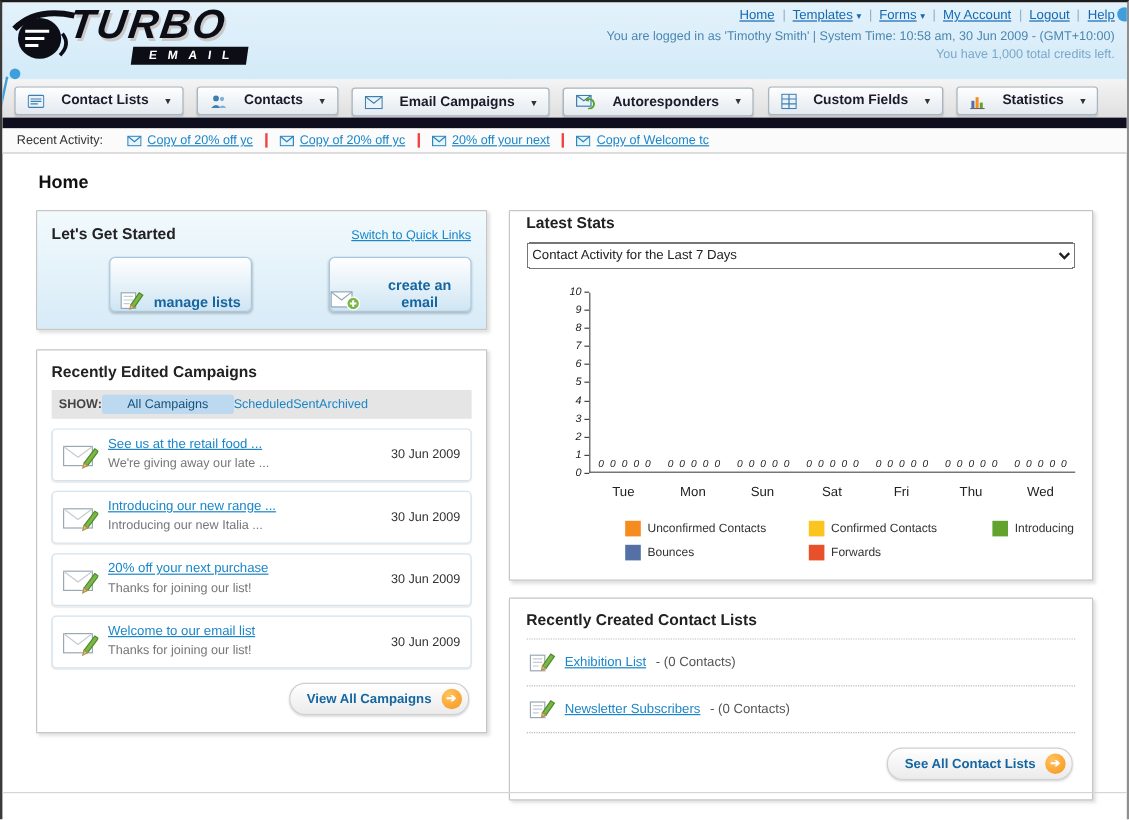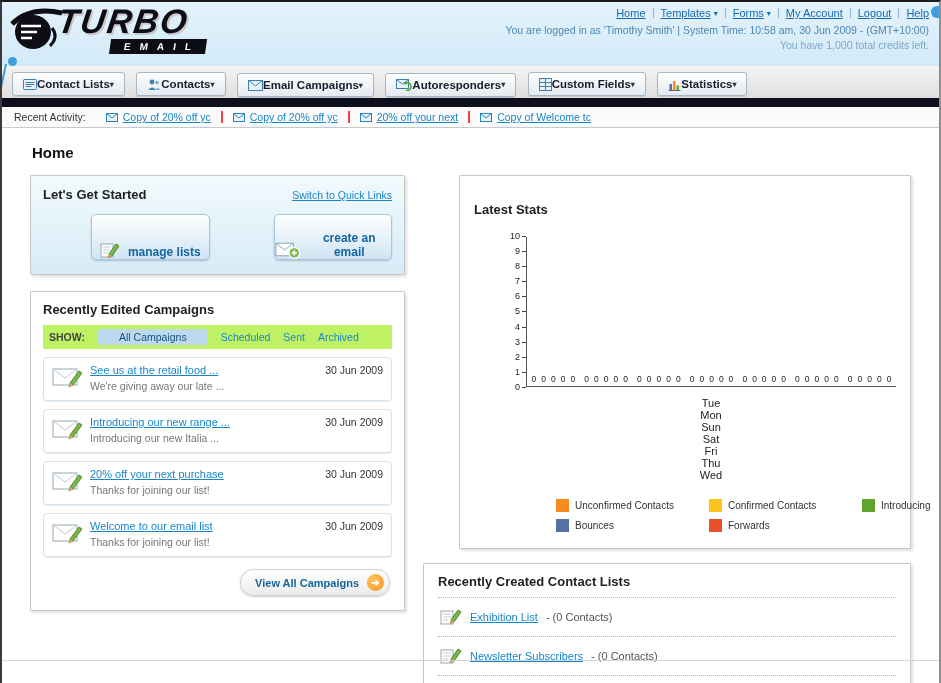--- a/index.html
+++ b/index.html
@@ -24,21 +24,21 @@
   .top-right { position:absolute; right:10px; top:5px; text-align:right; }
   .top-links { font-size:11px; color:#1569b3; display:flex; justify-content:flex-end; align-items:center; }
   .top-links a { color:#1569b3; text-decoration:underline; cursor:pointer; }
   .top-links .sep { width:1px; height:10px; background:#8fb5cf; margin:0 7px; display:inline-block; }
   .top-links .caret { font-size:8px; color:#1569b3; margin-left:3px; text-decoration:none; }
   .login-info { margin-top:5px; font-size:10.5px; color:#4d87b0; }
   .credits { margin-top:3px; font-size:10.5px; color:#7aa8c8; }
 
   
   .navbar { height:32px; background:linear-gradient(#f4f4f4,#dfdfdf); padding:6px 0 0 10px; white-space:nowrap; }
-  .nav-tab { display:inline-flex; align-items:center; gap:0; height:24px; padding:0 10px; margin-right:7px;
+  .nav-tab { display:inline-flex; align-items:center; gap:14px; height:24px; padding:0 10px; margin-right:7px;
              border:1px solid #a9b6c0; border-radius:3px; background:linear-gradient(#fefefe,#e3eaf0);
              font-size:11.5px; font-weight:bold; color:#1b1b2b; cursor:pointer; box-shadow:0 1px 1px rgba(0,0,0,.12); }
   .nav-tab .caret { font-size:8px; color:#333; }
   .darkbar { height:9px; background:#0e0e1e; }
 
   
   .activity-bar { height:21px; background:#fbfbfb; border-bottom:1px solid #c9c9c9; display:flex; align-items:center;
                   padding:0 12px; font-size:10.5px; }
   .activity-label { color:#333; margin-right:10px; }
   .activity-item { display:flex; align-items:center; gap:5px; padding:0 10px; border-right:2px solid #ef4444; cursor:pointer; }
@@ -57,50 +57,50 @@
   .get-started { padding:11px 12px 14px; background:linear-gradient(#f2fafd,#d7ebf7); }
   .gs-head { display:flex; justify-content:space-between; align-items:baseline; }
   .gs-link { font-size:10.5px; color:#1a86c8; text-decoration:underline; cursor:pointer; }
   .gs-buttons { display:flex; gap:16px; margin-top:12px; }
   .gs-btn { flex:1; height:46px; border:1px solid #a9c7dc; border-radius:5px; cursor:pointer;
             background:linear-gradient(#ffffff,#cfe5f3); color:#1566a0; font-weight:bold; font-size:12px;
             display:flex; align-items:flex-end; justify-content:center; gap:8px; box-shadow:0 1px 2px rgba(0,0,0,.2);margin-left:48px; }
 
   
   .campaigns { margin-top:16px; padding:10px 12px 12px; }
-  .camp-tabs { margin-top:8px; background:#bef264; padding:4px 6px; display:flex; align-items:center; gap:13px; font-size:10.5px; }
+  .camp-tabs { margin-top:8px; background:#e5e5e5; padding:4px 6px; display:flex; align-items:center; gap:0; font-size:10.5px; }
   .show-label { color:#444; font-weight:bold; }
   .camp-tab { color:#1a86c8; cursor:pointer; }
   .camp-tab.active { background:#bcd9ef; color:#14527e; padding:2px 21px; border-radius:2px; }
   .camp-item { margin-top:8px; border:1px solid #d3e3f0; border-radius:4px; padding:6px 8px; display:flex;
-               align-items:flex-start; gap:8px; background:#fff; box-shadow:0 1px 1px rgba(0,0,0,.08); cursor:pointer; }
+               align-items:center; gap:8px; background:#fff; box-shadow:0 1px 1px rgba(0,0,0,.08); cursor:pointer; }
   .camp-text { flex:1; }
   .camp-title { font-size:11px; color:#1a86c8; text-decoration:underline; cursor:pointer; display:block; }
   .camp-sub { font-size:10.5px; color:#777; margin-top:3px; }
   .camp-date { font-size:10.5px; color:#333; white-space:nowrap; }
   .pill-btn { display:flex; align-items:center; gap:8px; border:1px solid #cfcfcf; border-radius:13px;
               padding:4px 5px 4px 14px; background:linear-gradient(#ffffff,#ebebeb); color:#1566a0;
               font-weight:bold; font-size:11px; cursor:pointer; box-shadow:0 1px 2px rgba(0,0,0,.18);
               width:fit-content; margin:12px 2px 2px auto; }
   .arrow-circle { width:17px; height:17px; border-radius:50%; background:radial-gradient(circle at 35% 30%, #ffc35c, #f7941d);
                   color:#fff; font-size:10px; line-height:17px; text-align:center; font-weight:bold; }
 
   
-  .stats { padding:26px 14px 16px;margin-left:36px; }
+  .stats { padding:2px 14px 16px; }
   .stats select { width:100%; margin-top:9px; font-size:11px; height:22px; font-family:"Liberation Sans", sans-serif; color:#222; }
   .chart { margin-top:20px; padding-left:30px; }
-  .chart-body { display:flex; }
+  .chart-body { display:flex;font-style:italic; }
   .y-axis { width:22px; height:162px; margin-top:-6px; display:flex; flex-direction:column; justify-content:space-between;
             font-size:9px; color:#222; text-align:right; }
   .ytick { height:11px; line-height:11px; padding-right:6px; position:relative; }
   .ytick::after { content:""; position:absolute; right:0; top:5px; width:4px; height:1px; background:#444; }
   .plot { flex:1; height:150px; border-left:1px solid #555; border-bottom:1px solid #555; position:relative; }
   .zeros { position:absolute; left:0; right:0; bottom:2px; display:flex; }
   .zero-group { flex:1; display:flex; justify-content:center; gap:5px; font-size:8.5px; color:#222; }
-  .x-axis { display:flex; margin-left:22px; margin-top:4px;flex-direction:column; }
+  .x-axis { display:flex; margin-left:22px; margin-top:4px; }
   .xlabel { flex:1; text-align:center; font-size:11px; color:#222; }
   .legend { margin:18px 0 0 52px; display:grid; grid-template-columns:145px 145px auto; gap:7px 8px; }
   .legend-item { display:flex; align-items:center; gap:6px; font-size:10px; color:#333; }
   .swatch { width:13px; height:13px; display:inline-block; }
 
   
   .contact-lists { margin-top:14px; padding:10px 14px 14px; }
   .cl-items { margin-top:8px; border-top:1px dotted #b9b9b9; }
   .cl-item { display:flex; align-items:center; gap:8px; padding:9px 2px; border-bottom:1px dotted #b9b9b9; font-size:11px; cursor:pointer; }
   .cl-item a { color:#1a86c8; text-decoration:underline; cursor:pointer; }
@@ -345,20 +345,23 @@
             <span>View All Campaigns</span>
             <span class="arrow-circle">➔</span>
           </button>
         </div>
       </div>
 
       <div class="right-col">
 
         <div class="box stats">
           <div class="box-title">Latest Stats</div>
+          <select>
+            <option>Contact Activity for the Last 7 Days</option>
+          </select>
 
           <div class="chart">
             <div class="chart-body">
               <div class="y-axis">
                   <div class="ytick">10</div>
                   <div class="ytick">9</div>
                   <div class="ytick">8</div>
                   <div class="ytick">7</div>
                   <div class="ytick">6</div>
                   <div class="ytick">5</div>

